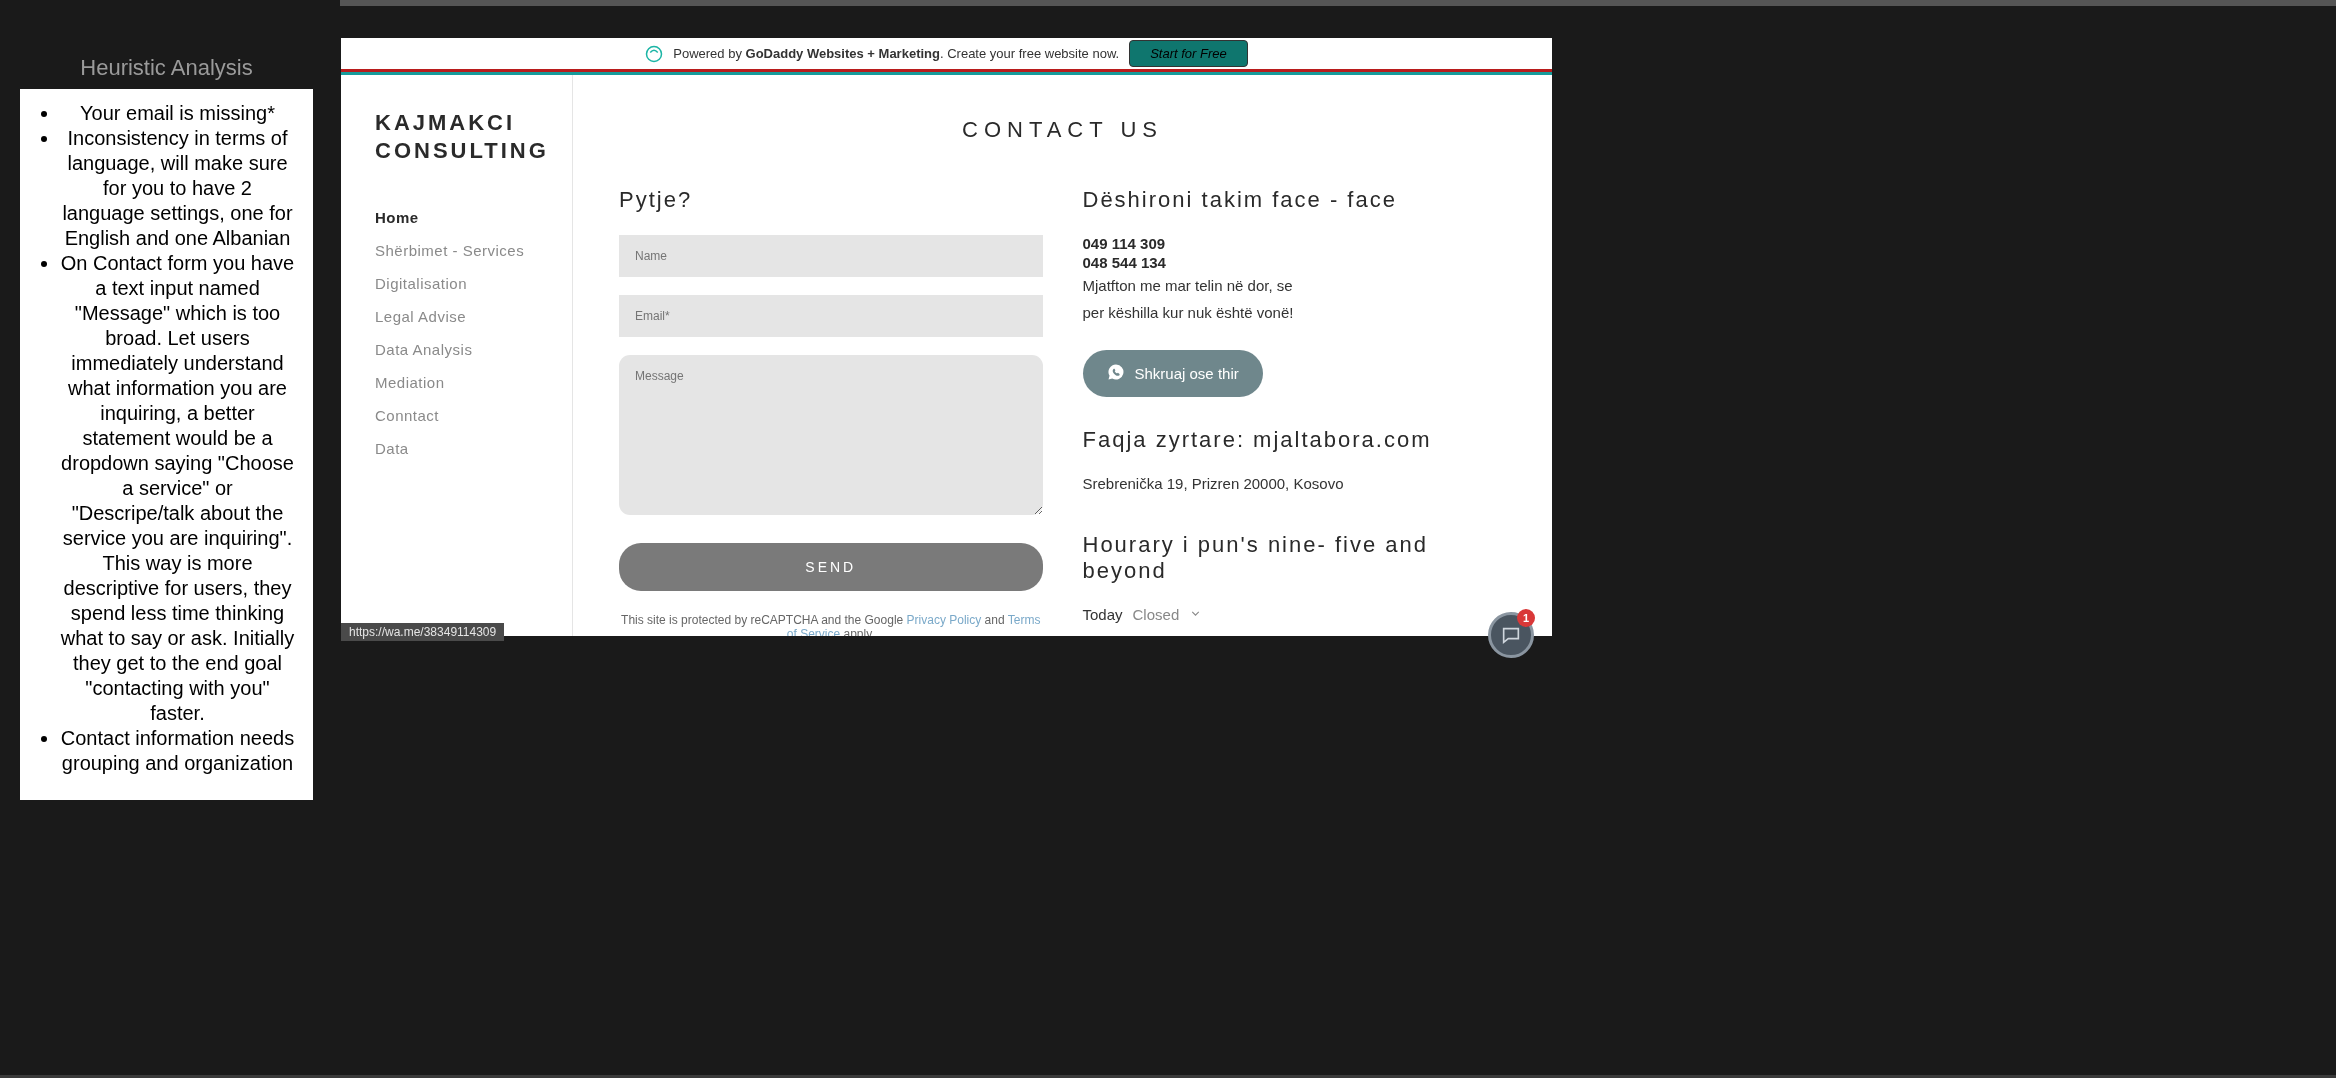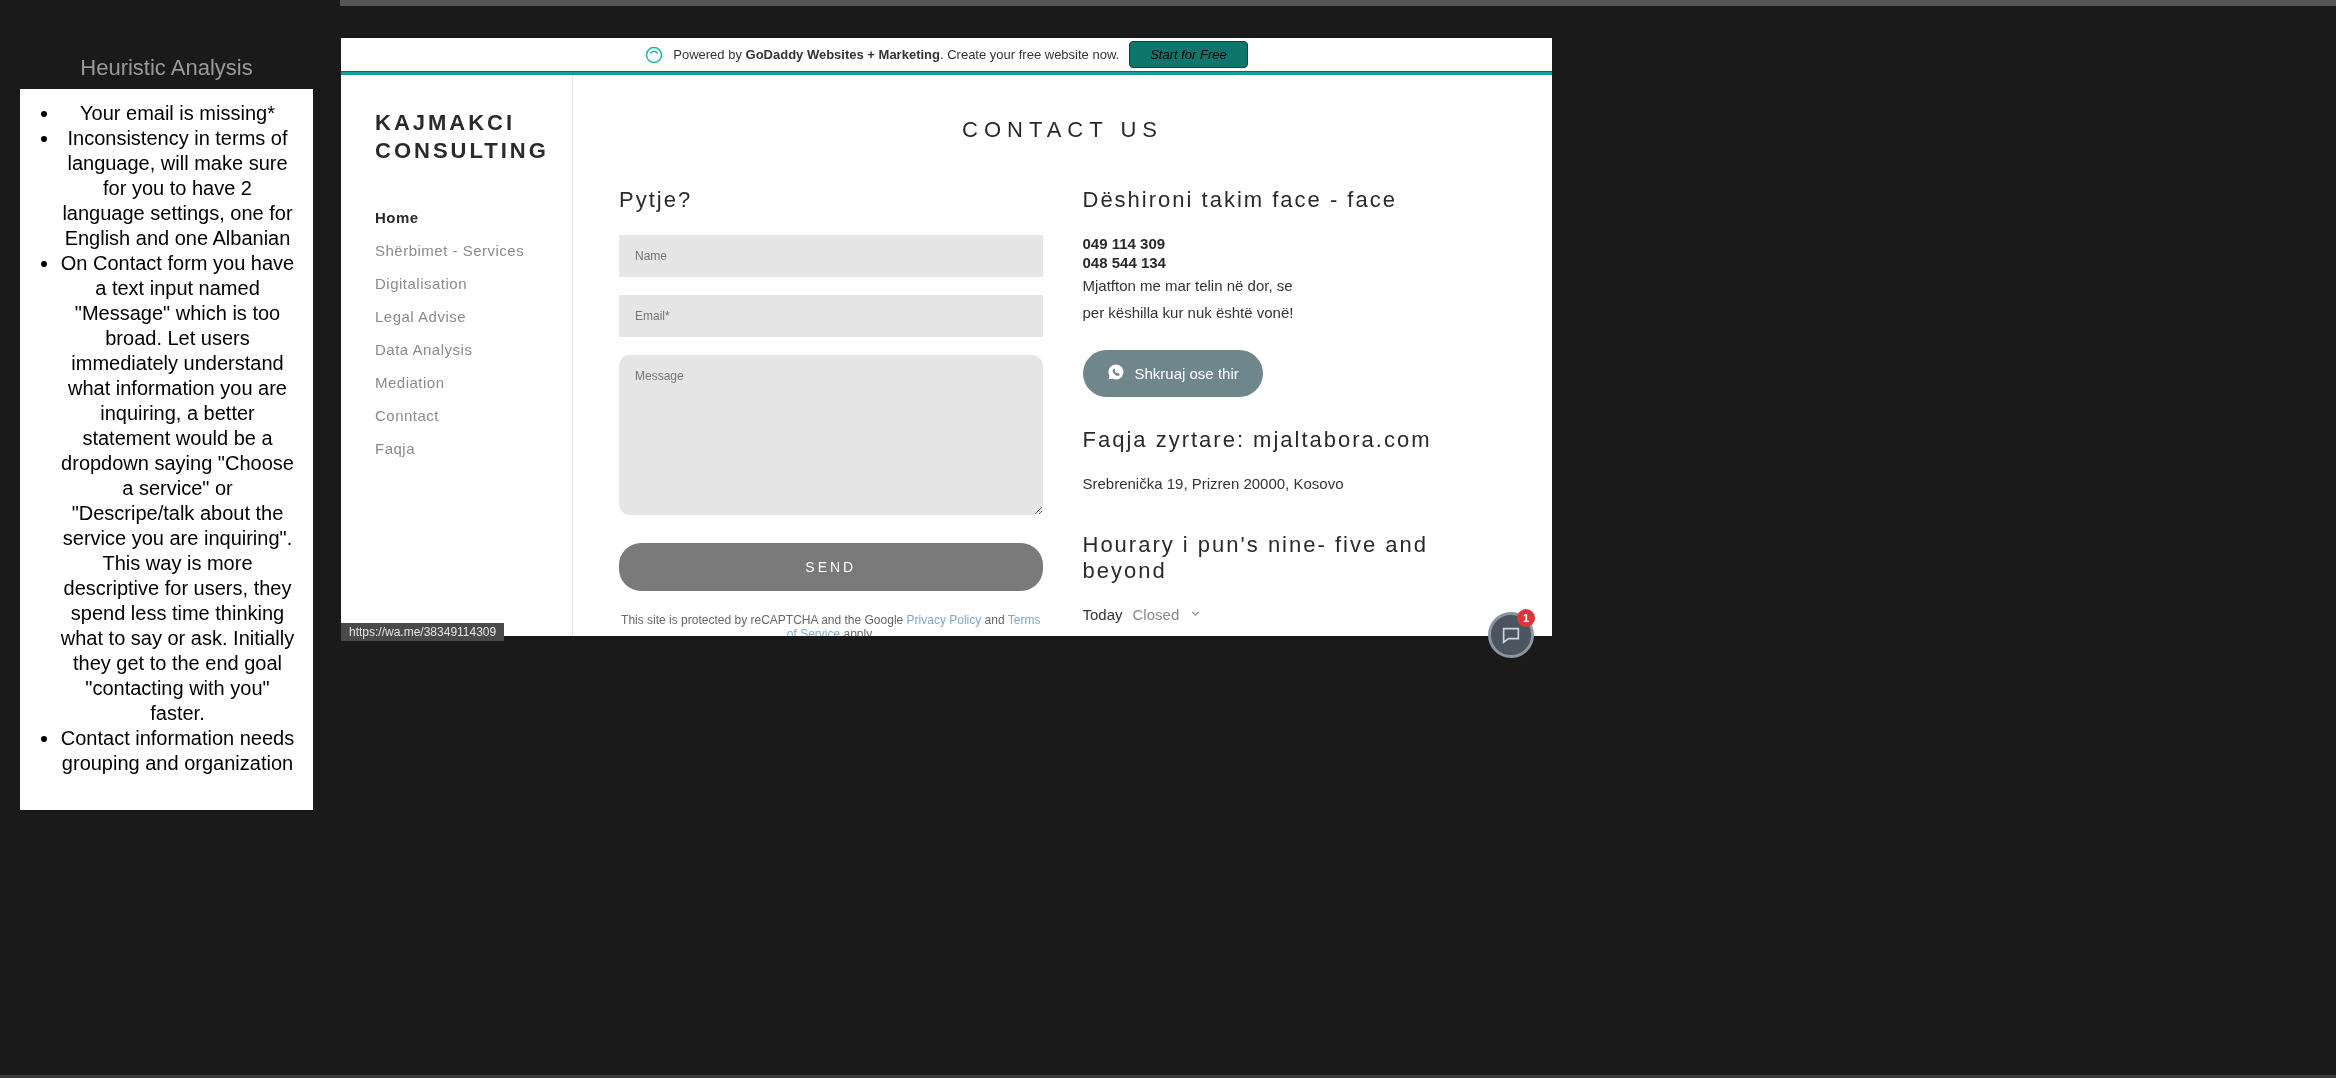--- a/index.html
+++ b/index.html
@@ -27,21 +27,21 @@
       text-align: center;
     }
     .analysis-title {
       color: #9a9a9a;
       font-size: 22px;
       font-weight: 400;
       margin-bottom: 8px;
     }
     .analysis-box {
       background: #fff;
-      padding: 12px 18px 34px 18px;
+      padding: 12px 18px 24px 18px;
     }
     .analysis-box ul {
       list-style: disc;
       padding-left: 22px;
     }
     .analysis-box li {
       color: #000;
       font-size: 20px;
       line-height: 1.25;
       font-weight: 400;
@@ -56,21 +56,21 @@
     }
     .godaddy-bar {
       height: 34px;
       background: #fff;
       display: flex;
       align-items: center;
       justify-content: center;
       gap: 10px;
       font-size: 13px;
       color: #333;
-      border-bottom: 1px solid #b91c1c;
+      border-bottom: 3px solid #b91c1c;
     }
     .godaddy-icon {
       width: 18px;
       height: 18px;
       display: inline-flex;
       align-items: center;
       justify-content: center;
     }
     .godaddy-icon svg { width: 18px; height: 18px; }
     .godaddy-strong { font-weight: 700; }
@@ -302,21 +302,21 @@
         <div>CONSULTING</div>
       </div>
       <ul class="nav-list">
         <li class="nav-item active">Home</li>
         <li class="nav-item">Shërbimet - Services</li>
         <li class="nav-item">Digitalisation</li>
         <li class="nav-item">Legal Advise</li>
         <li class="nav-item">Data Analysis</li>
         <li class="nav-item">Mediation</li>
         <li class="nav-item">Conntact</li>
-        <li class="nav-item">Faqja</li>
+        <li class="nav-item">Data</li>
       </ul>
     </aside>
 
     <main class="content">
       <h1 class="contact-title">CONTACT US</h1>
 
       <div class="two-col">
         <div class="col-left">
           <h2 class="section-h">Pytje?</h2>
           <input class="form-input" placeholder="Name" style="">

